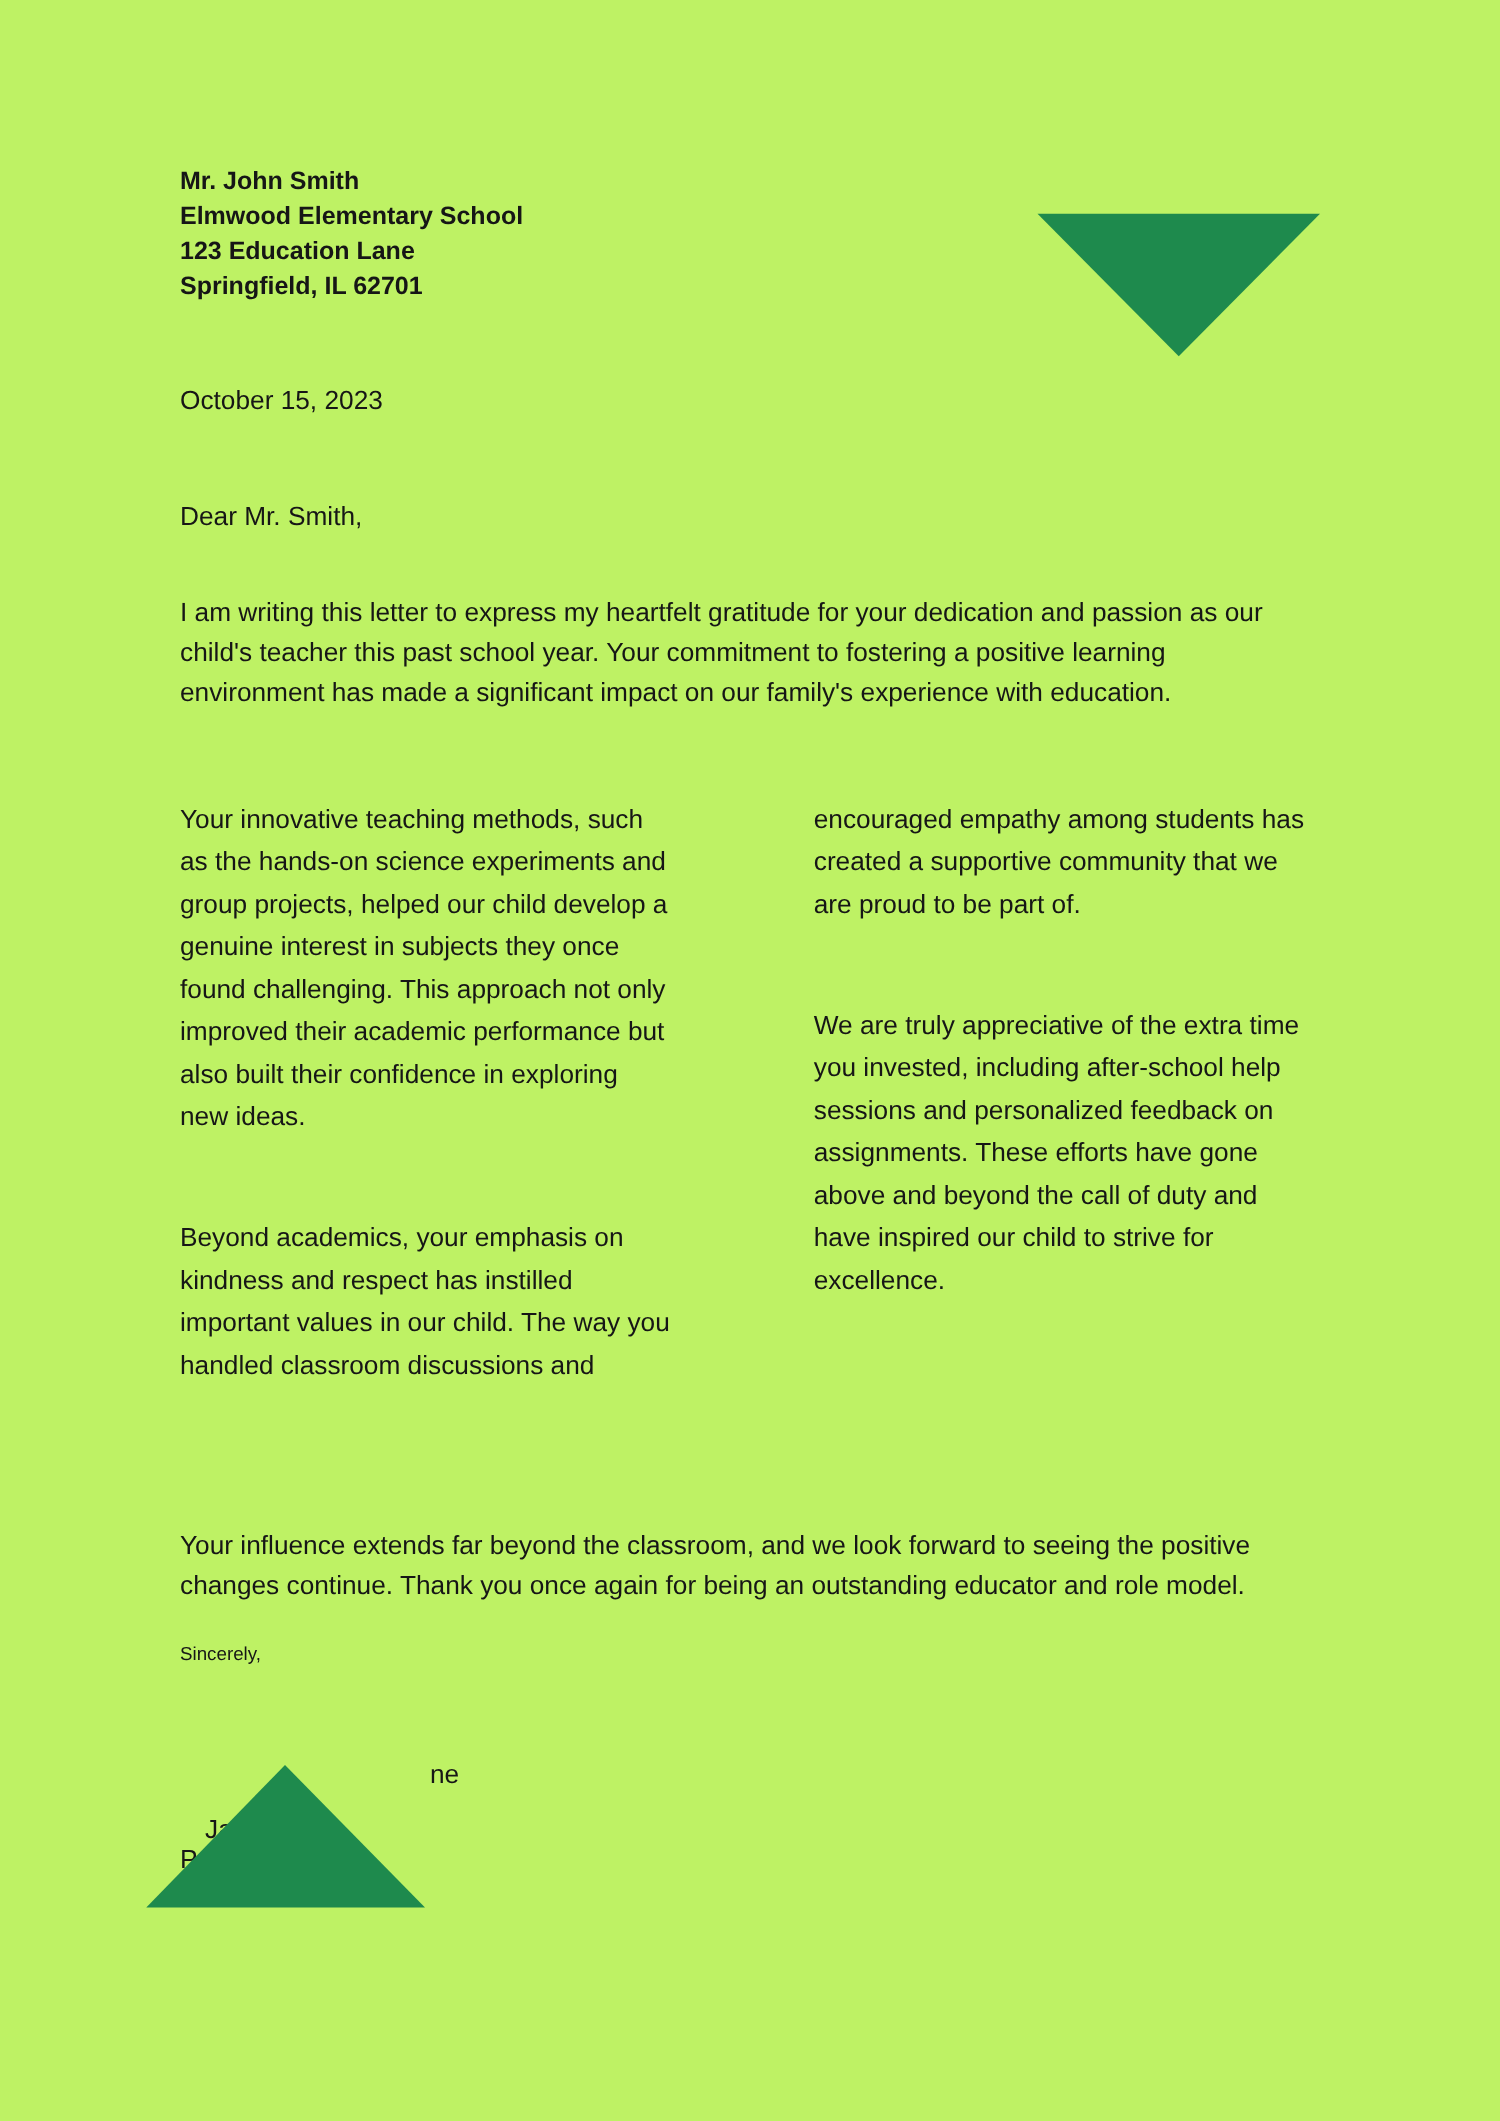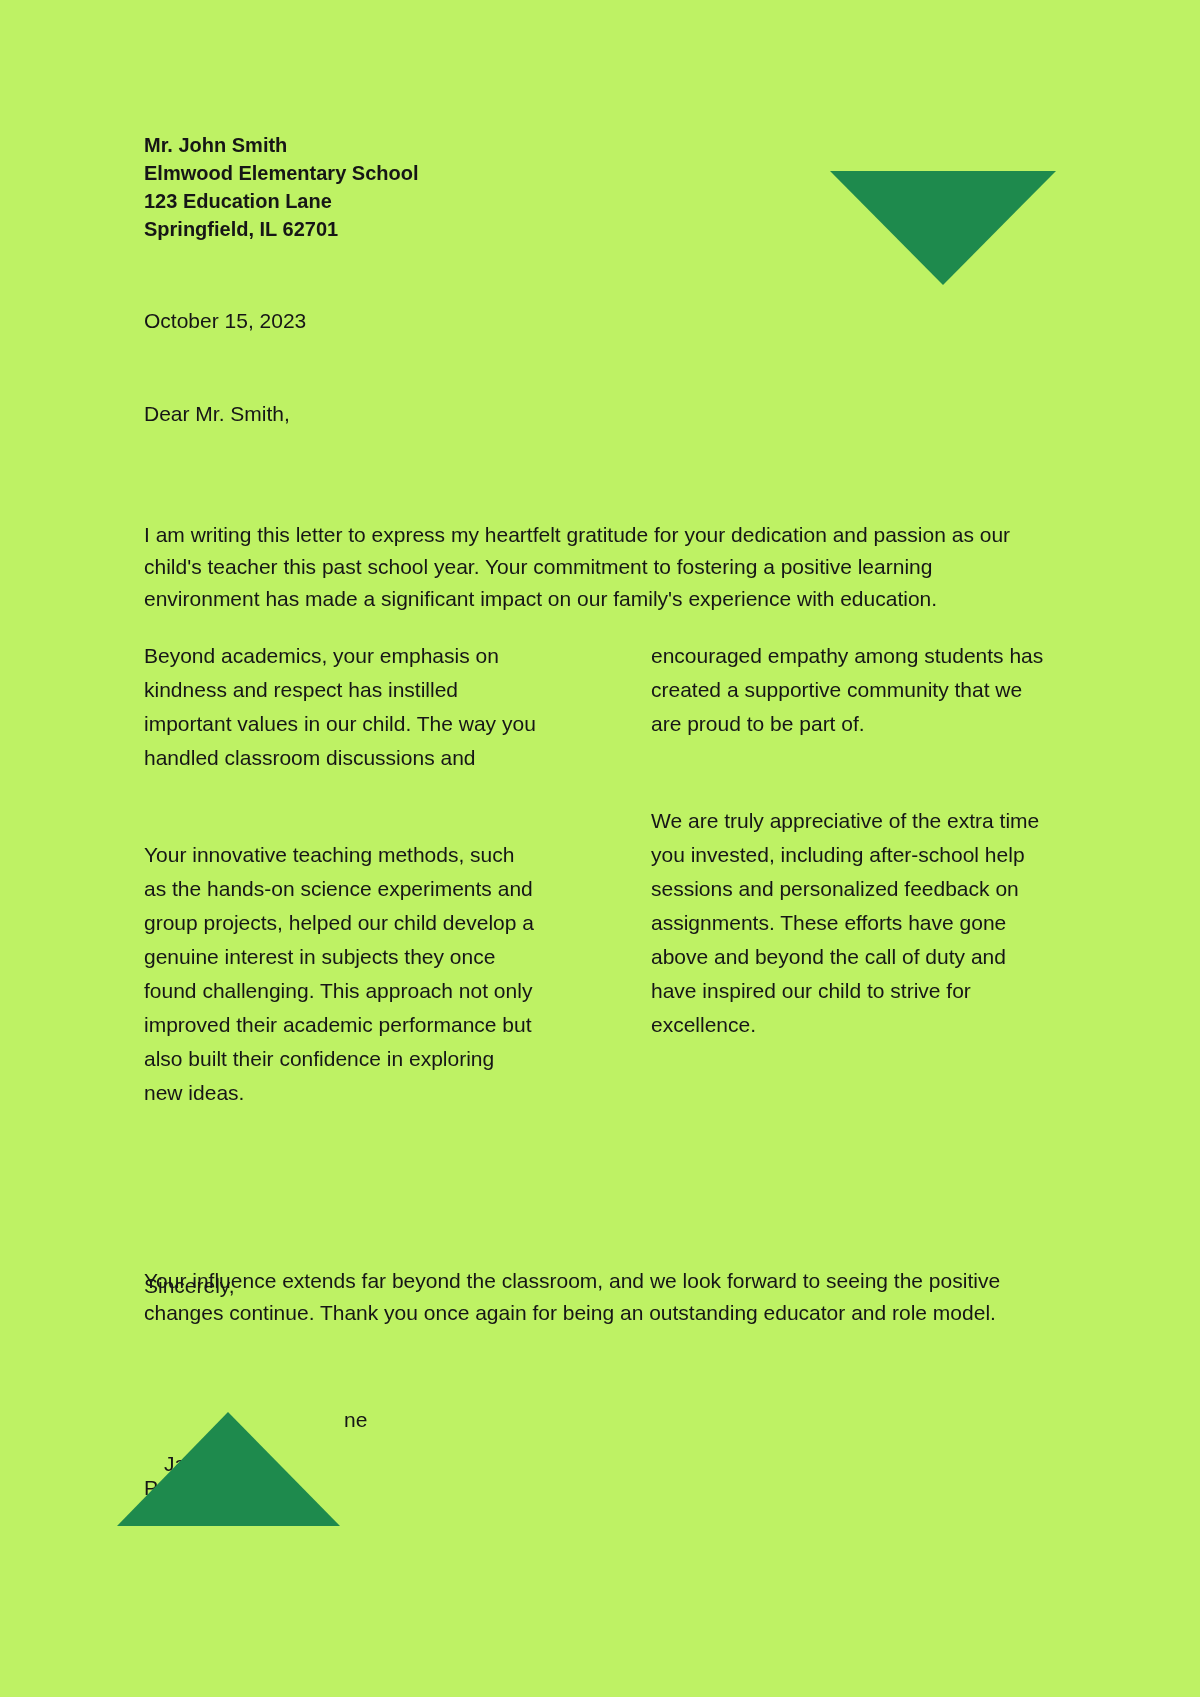--- a/index.html
+++ b/index.html
@@ -24,29 +24,29 @@
   }
   .tri-top{
     left:830px; top:171px;
     width:0; height:0;
     border-left:113px solid transparent;
     border-right:113px solid transparent;
     border-top:114px solid var(--green);
   }
   .date{ left:144px; top:305px; font-size:21px; line-height:32px; }
   .salutation{ left:144px; top:398px; font-size:21px; line-height:32px; }
-  .para{ font-size:21px; line-height:32px; white-space:pre-line;margin-top:44px; }
+  .para{ font-size:21px; line-height:32px; white-space:pre-line; }
   .intro{ left:144px; top:475px; width:940px; }
   .closing{ left:144px; top:1221px; width:940px; }
   .col{ top:639px; width:440px; font-size:21px; line-height:34px; }
   .col-left{ left:144px; }
   .col-right{ left:651px; }
   .col p{ margin:0; white-space:pre-line; }
   .col p + p{ margin-top:63px; }
-  .signoff{ left:144px; top:1270px; font-size:21px; line-height:32px;text-align:right; }
+  .signoff{ left:144px; top:1308px; font-size:15px; line-height:32px;text-align:right; }
   .sig-frag{ font-size:21px; line-height:24px; }
   .sig1{ left:144px; top:1452px;margin-left:20px; }
   .sig2a{ left:144px; top:1476px; }
   .sig2b{ left:300px; top:1408px;margin-left:44px; }
   .tri-bottom{
     left:117px; top:1412px;
     width:0; height:0;
     border-left:111px solid transparent;
     border-right:112px solid transparent;
     border-bottom:114px solid var(--green);
@@ -67,32 +67,32 @@
 
   <div class="abs date">October 15, 2023</div>
 
   <div class="abs salutation">Dear Mr. Smith,</div>
 
   <div class="abs para intro">I am writing this letter to express my heartfelt gratitude for your dedication and passion as our
 child's teacher this past school year. Your commitment to fostering a positive learning
 environment has made a significant impact on our family's experience with education.</div>
 
   <div class="abs col col-left">
-    <p>Beyond academics, your emphasis on
-kindness and respect has instilled
-important values in our child. The way you
-handled classroom discussions and</p>
     <p>Your innovative teaching methods, such
 as the hands-on science experiments and
 group projects, helped our child develop a
 genuine interest in subjects they once
 found challenging. This approach not only
 improved their academic performance but
 also built their confidence in exploring
 new ideas.</p>
+    <p>Beyond academics, your emphasis on
+kindness and respect has instilled
+important values in our child. The way you
+handled classroom discussions and</p>
   </div>
 
   <div class="abs col col-right">
     <p>encouraged empathy among students has
 created a supportive community that we
 are proud to be part of.</p>
     <p>We are truly appreciative of the extra time
 you invested, including after-school help
 sessions and personalized feedback on
 assignments. These efforts have gone

